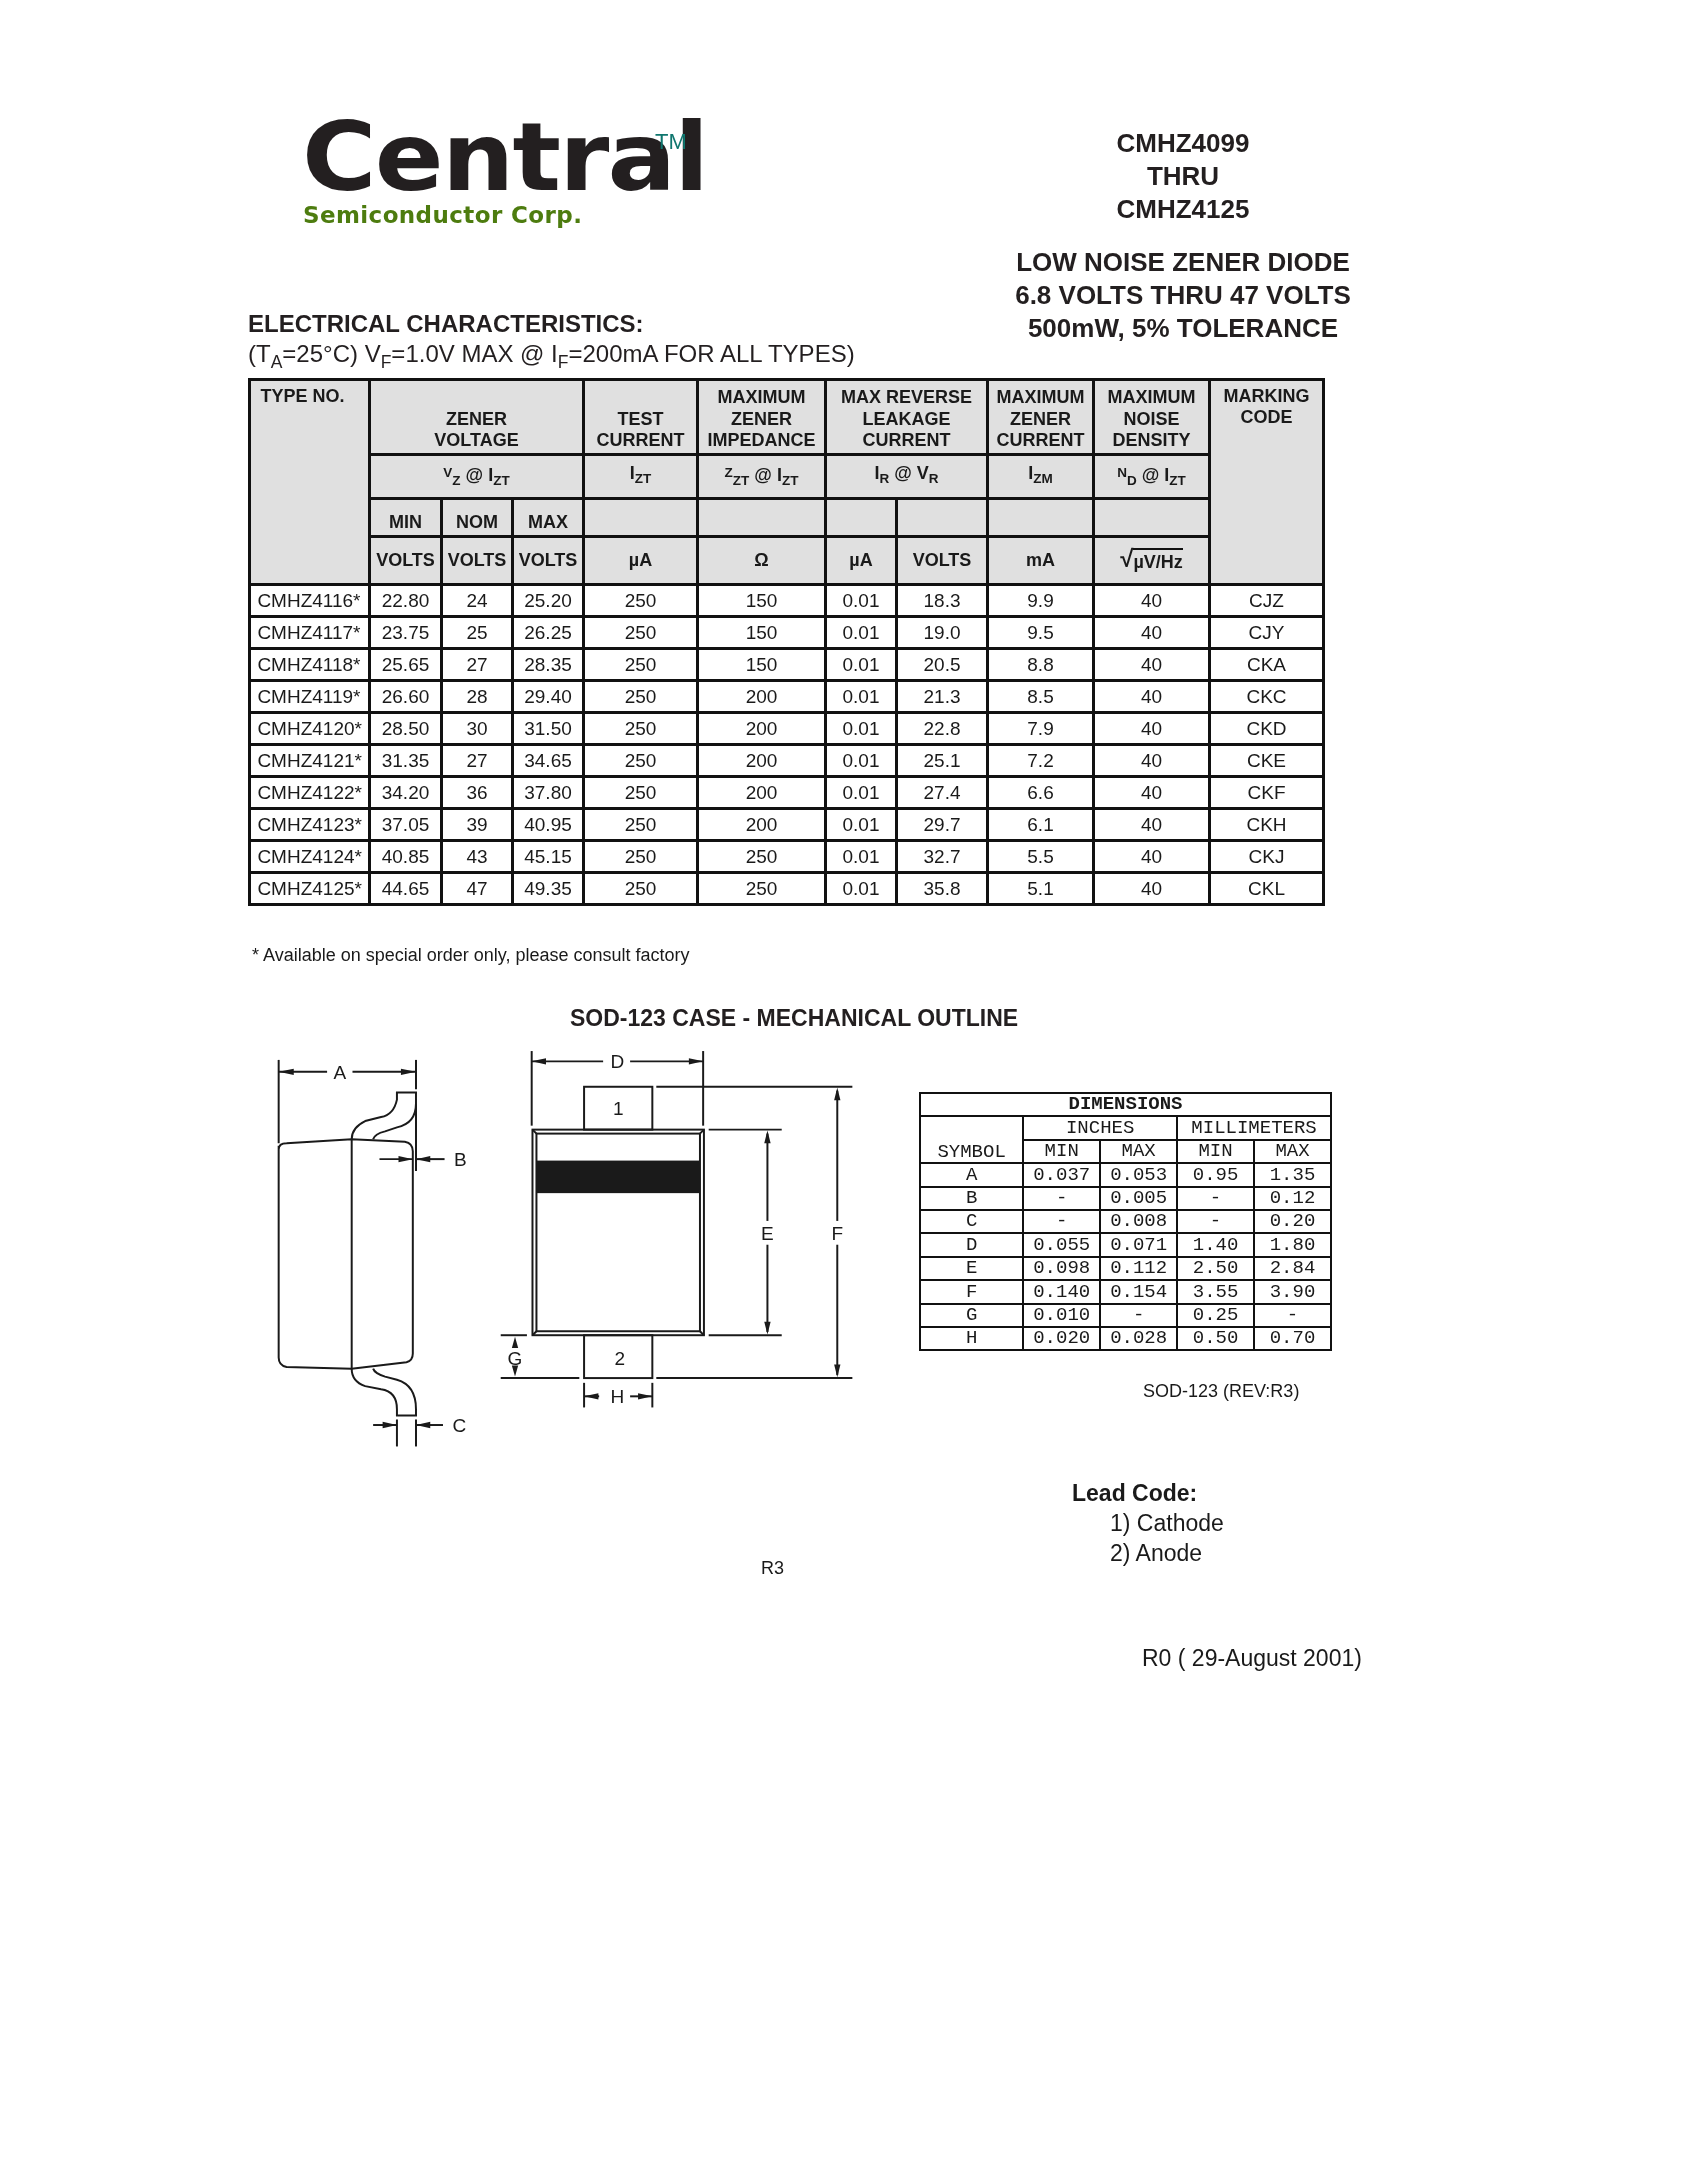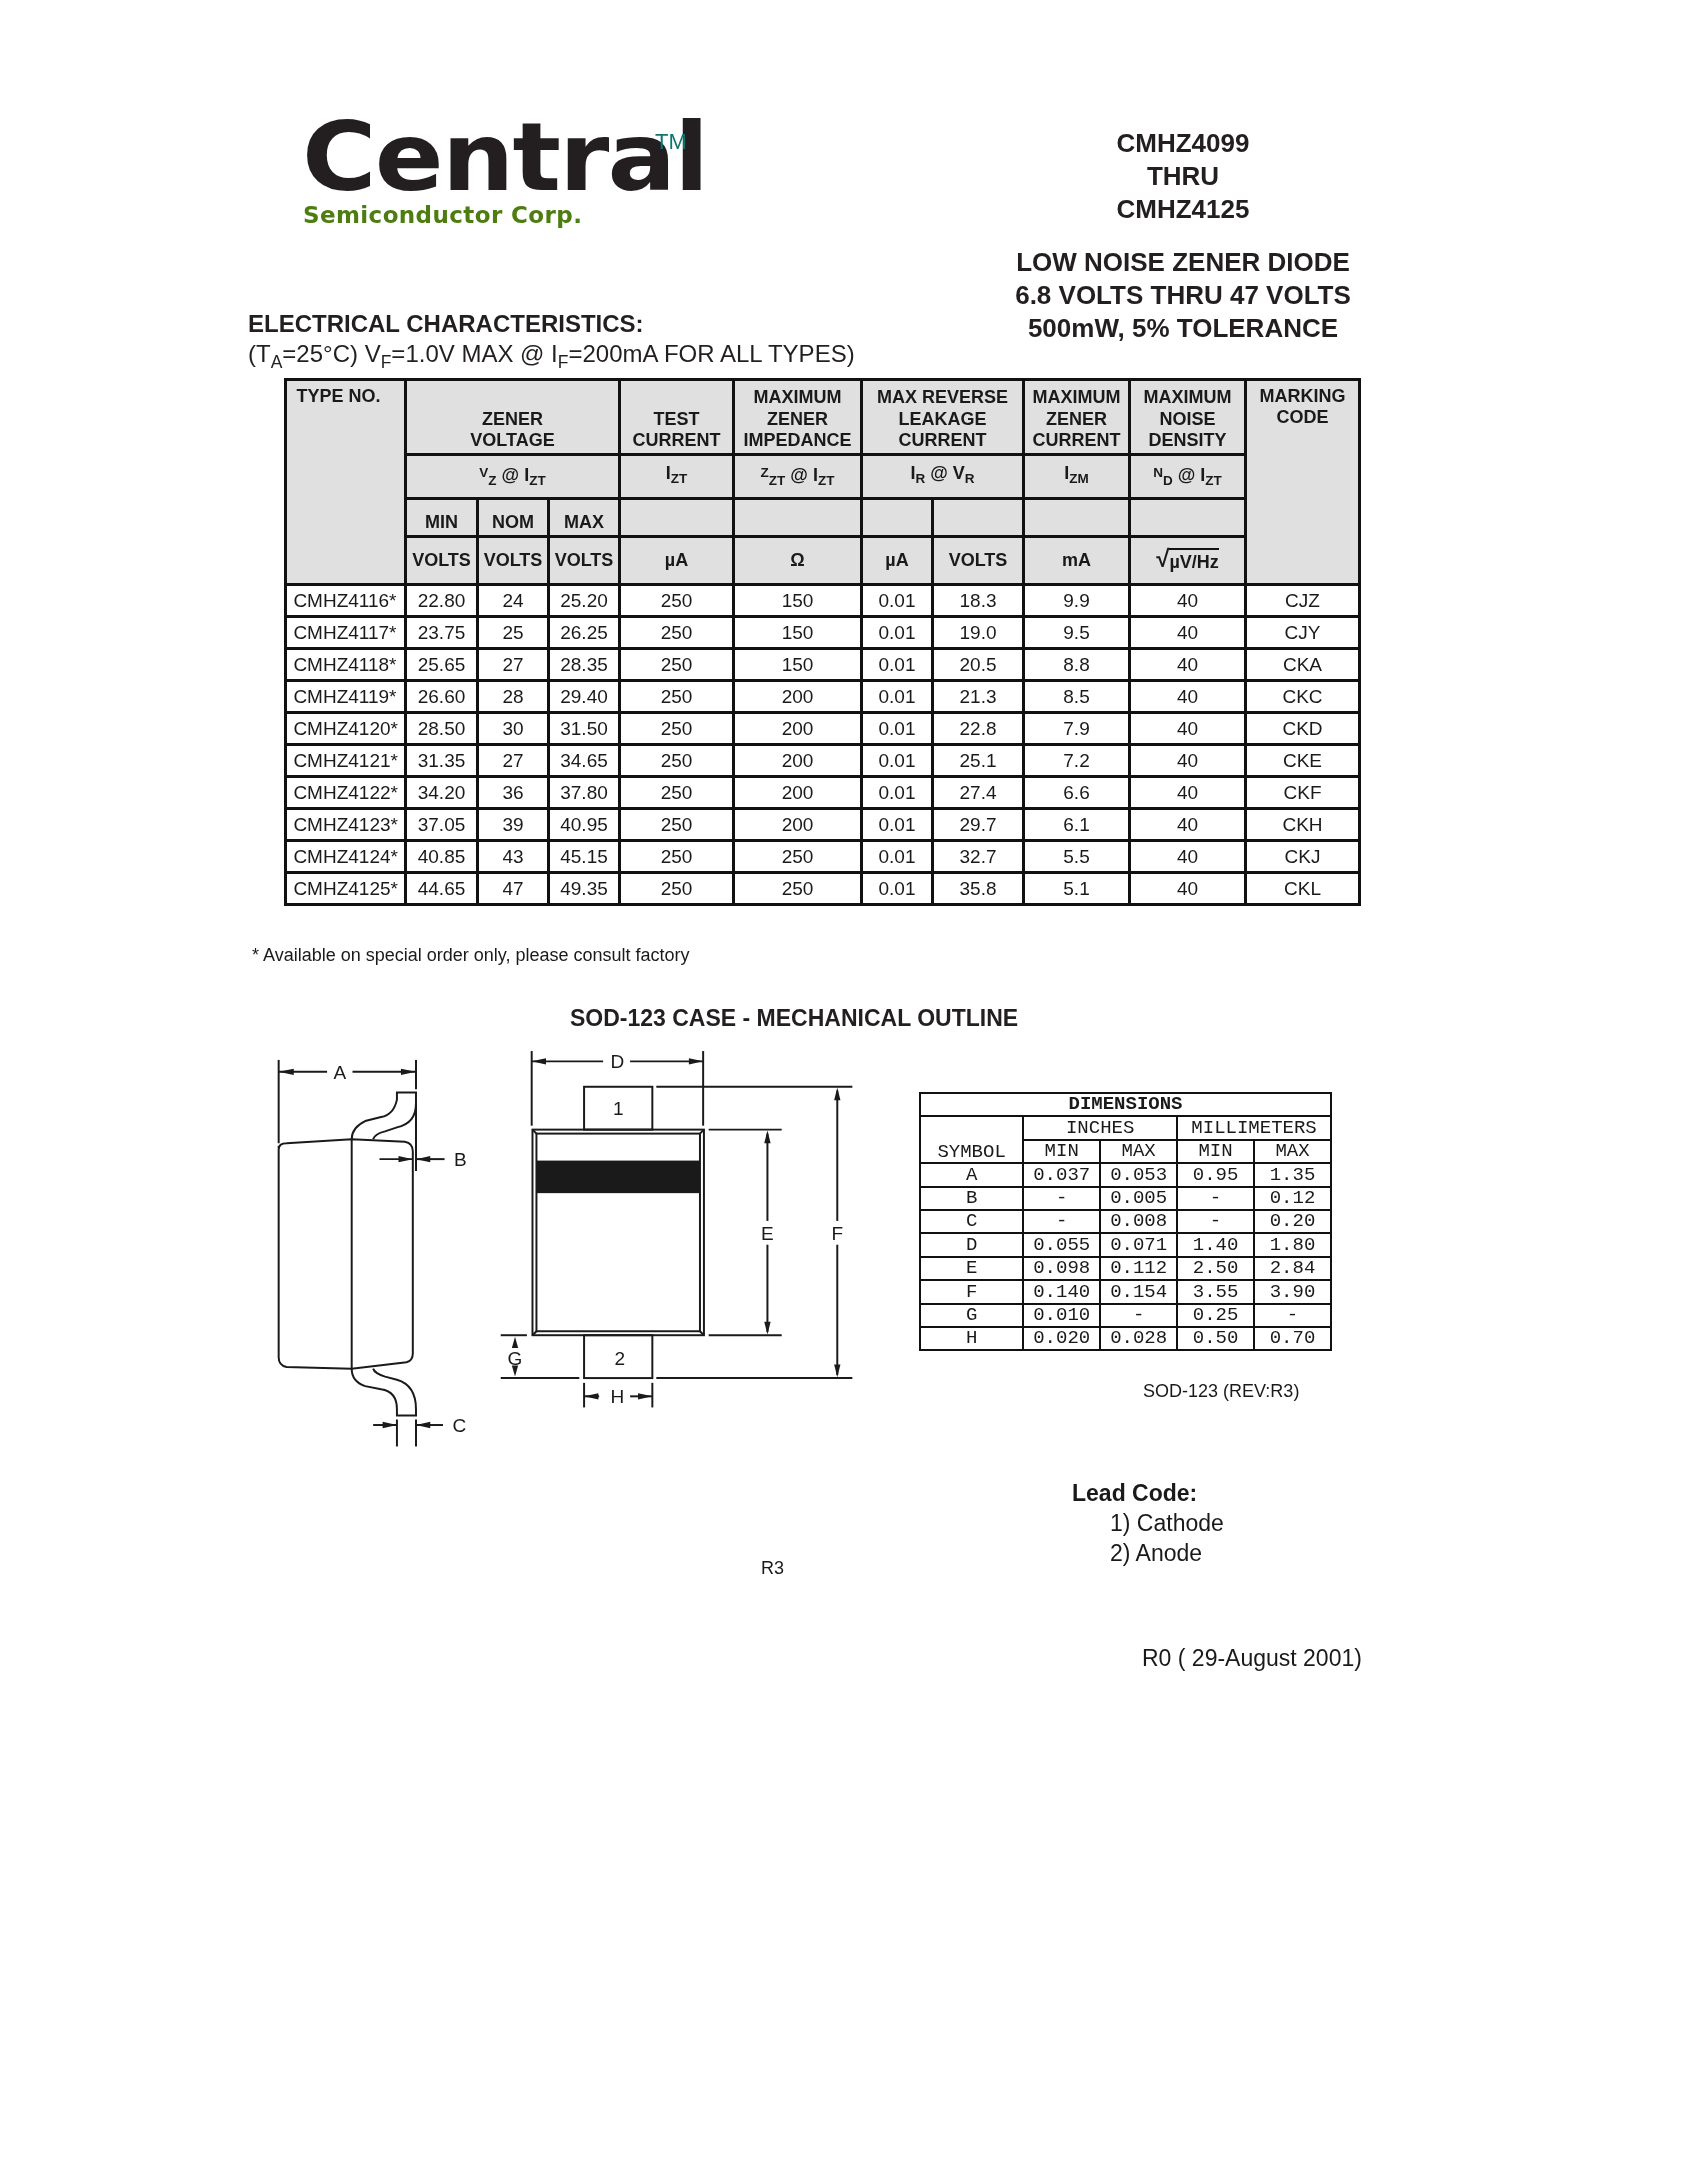--- a/index.html
+++ b/index.html
@@ -9,21 +9,21 @@
   .logo-tm { left:655px; top:129px; font-size:22px; color:#0f766e; }
   .logo-sub { left:303px; top:202px; font-family:"DejaVu Sans", sans-serif; font-weight:bold; font-size:23px; color:#4d7c0f; letter-spacing:0.4px; }
   .part-block { left:1024px; top:127px; width:318px; text-align:center; font-weight:bold; font-size:26px; line-height:33px; color:#231f20; }
   .desc-block { left:953px; top:246px; width:460px; text-align:center; font-weight:bold; font-size:26px; line-height:33px; color:#231f20; }
   .ec-title { left:248px; top:310px; font-weight:bold; font-size:24px; color:#231f20; }
   .ec-cond { left:248px; top:340px; font-size:24px; color:#231f20; }
   .ec-cond sub { font-size:17.5px; vertical-align:-6.4px; }
 
   
   .maintable { left:248px; top:378px; width:1073px; height:561px; }
-  table.elec { border-collapse:collapse; width:1073px; table-layout:fixed;margin-left:36px; }
+  table.elec { border-collapse:collapse; width:1073px; table-layout:fixed; }
   table.elec td { border:3.2px solid #111; text-align:center; padding:0; font-size:19px; color:#1a1a1a; }
   table.elec tr.h td { background:#e0e0e0; font-weight:bold; font-size:18px; line-height:21.4px; }
   table.elec td.tl { text-align:left; vertical-align:top; padding:4.8px 0 0 9.5px; }
   table.elec td.top { vertical-align:top; padding-top:4.8px; }
   table.elec td.bot { vertical-align:bottom; padding-bottom:1.6px; }
   table.elec tr.d td { height:29px; }
   table.elec td.left { text-align:left; padding-left:6.4px; }
   table.elec sub { font-size:13.5px; vertical-align:-4px; }
   table.elec sup { font-size:13.5px; vertical-align:4px; }
   .sqrt { display:inline-block; position:relative; }

